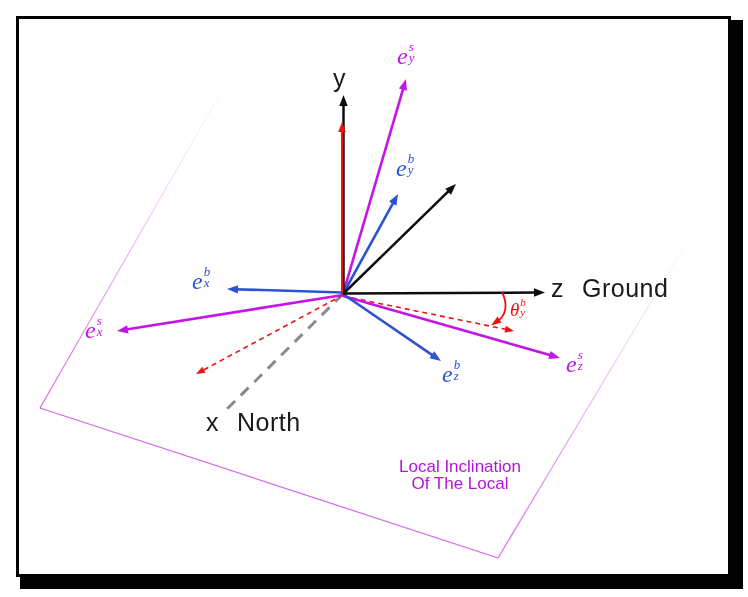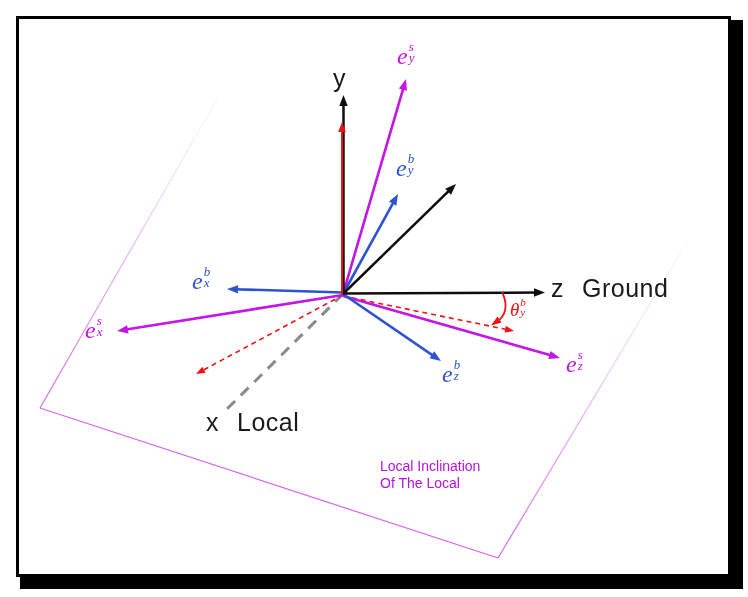--- a/index.html
+++ b/index.html
@@ -12,22 +12,22 @@
   .axis-lbl{font-size:25px;color:#1a1a1a;display:flex;letter-spacing:0.5px;}
   .axis-lbl .gap{display:inline-block;width:18px;}
   .evec{display:flex;align-items:flex-start;font-family:"Liberation Serif", serif;font-style:italic;}
   .evec .base{font-size:24px;line-height:1;}
   .evec .stack{display:flex;flex-direction:column;font-size:13px;line-height:11px;margin-left:1px;transform:translateY(-3px);}
   .theta .base{font-size:19px;}
   .theta .stack{font-size:11px;line-height:10px;transform:translateY(-3px);}
   .c-blue{color:var(--blue);}
   .c-magenta{color:var(--magenta);}
   .c-red{color:var(--red);}
-  #plane-caption{position:absolute;left:380px;top:458px;width:160px;
-       font-size:14px;line-height:17px;color:var(--caption);}
+  #plane-caption{position:absolute;left:380px;top:458px;width:160px;text-align:center;
+       font-size:17px;line-height:17px;color:var(--caption);}
 </style>
 </head>
 <body>
 
 <div id="stage">
   <div id="frame"></div>
 
   <svg id="vec-svg" viewBox="0 0 748 597">
     <defs>
       <linearGradient id="fadeL" gradientUnits="userSpaceOnUse" x1="40" y1="408" x2="232" y2="73">
@@ -83,21 +83,21 @@
     <span>y</span>
   </div>
   <div class="lbl axis-lbl" style="left:551px;top:276px;">
     <span>z</span>
       <span class="gap"></span>
     <span>Ground</span>
   </div>
   <div class="lbl axis-lbl" style="left:206px;top:410px;">
     <span>x</span>
       <span class="gap"></span>
-    <span>Local</span>
+    <span>North</span>
   </div>
 
   <div class="lbl evec c-magenta" style="left:397px;top:44px;">
     <span class="base">e</span>
     <span class="stack">
         <span>s</span>
         <span>y</span>
       </span>
   </div>
   <div class="lbl evec c-blue" style="left:396px;top:156px;">

